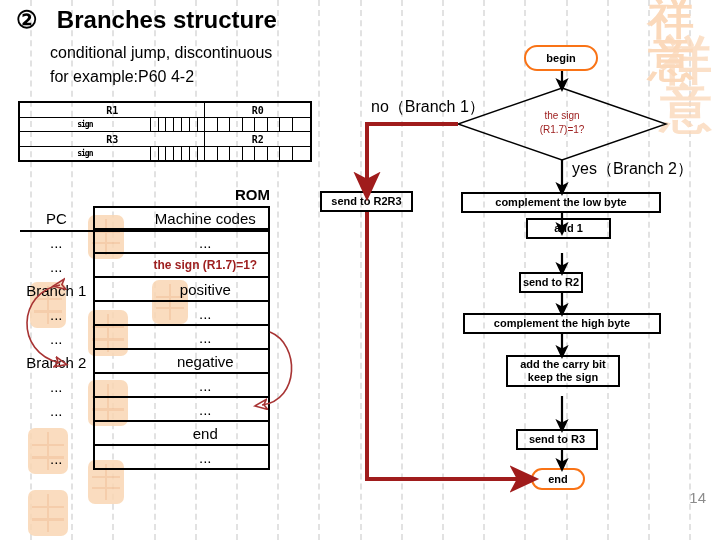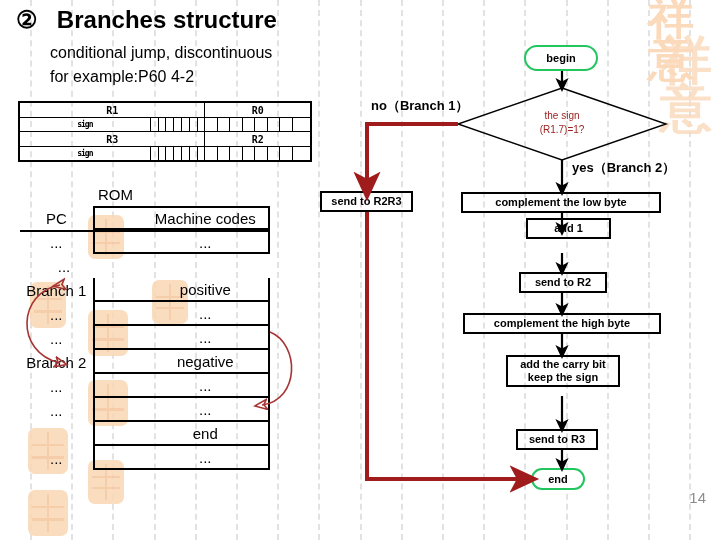--- a/index.html
+++ b/index.html
@@ -35,40 +35,40 @@
   
   #regs{position:absolute;left:18px;top:101px;width:294px;border:2px solid #000;
         border-collapse:collapse;}
   #regs td{border:1px solid #000;height:13px;padding:0;font-size:9px;
            font-family:"DejaVu Sans Mono",monospace;text-align:center;font-weight:bold;color:#000;}
   #regs td.lbl{height:14px;font-size:10px;}
   #regs td.sign{font-size:8px;letter-spacing:-1px;}
 
   
   #rom-wrap{position:absolute;left:20px;top:186px;width:250px;}
-  #rom-title{text-align:left;font-size:15px;font-weight:normal;color:#000;margin-bottom:3px;padding-left:78px;}
+  #rom-title{text-align:right;font-size:15px;font-weight:bold;color:#000;margin-bottom:3px;padding-left:78px;}
   #rom-grid{position:relative;}
   .rom-row{display:flex;height:24px;}
   .rom-pc{width:88px;display:flex;align-items:center;justify-content:center;
           font-size:15px;color:#000;white-space:nowrap;}
   .rom-mc{width:152px;display:flex;align-items:center;justify-content:center;
           font-size:15px;color:#000;white-space:nowrap;
           border-left:2px solid #000;border-right:2px solid #000;border-bottom:2px solid #000;padding-left:48px;}
   .rom-row:first-child .rom-mc{border-top:2px solid #000;}
   .rom-mc.red{color:#9e2020;font-weight:bold;font-size:12px;}
   #pc-underline{position:absolute;left:0;top:24px;width:88px;height:0;border-top:2px solid #000;}
 
   
   .fbox{position:absolute;border:2px solid #000;background:transparent;
         display:flex;align-items:center;justify-content:center;text-align:center;
         font-size:11px;font-weight:bold;color:#000;line-height:13px;box-sizing:border-box;}
-  .foval{position:absolute;border:2px solid #22c55e;border-radius:999px;background:#fff;
+  .foval{position:absolute;border:2px solid #f97316;border-radius:999px;background:#fff;
          display:flex;align-items:center;justify-content:center;
          font-size:11px;font-weight:bold;color:#000;box-sizing:border-box;}
-  .flabel{position:absolute;font-size:13px;font-weight:bold;color:#000;white-space:nowrap;}
+  .flabel{position:absolute;font-size:16px;font-weight:normal;color:#000;white-space:nowrap;}
   .diamond-text{position:absolute;text-align:center;font-size:10px;font-weight:normal;
                 color:#9e2020;line-height:14px;}
 
   
   #pageno{position:absolute;right:14px;top:489px;font-size:15px;color:#8c8c8c;}
 
   svg.overlay{position:absolute;left:0;top:0;width:720px;height:540px;pointer-events:none;}
 </style>
 </head>
 <body>
@@ -175,20 +175,21 @@
         <div class="rom-pc">PC</div>
         <div class="rom-mc">Machine codes</div>
       </div>
       <div id="rom-rows">
           <div class="rom-row">
             <div class="rom-pc">...</div>
             <div class="rom-mc">...</div>
           </div>
           <div class="rom-row">
             <div class="rom-pc">...</div>
+            <div class="rom-mc red">the sign (R1.7)=1?</div>
           </div>
           <div class="rom-row">
             <div class="rom-pc">Branch 1</div>
             <div class="rom-mc">positive</div>
           </div>
           <div class="rom-row">
             <div class="rom-pc">...</div>
             <div class="rom-mc">...</div>
           </div>
           <div class="rom-row">
@@ -229,21 +230,21 @@
 
   <div class="flabel" style="left:371px;top:97px;">no（Branch 1）</div>
   <div class="flabel" style="left:572px;top:159px;">yes（Branch 2）</div>
 
   <div class="fbox" style="left:320px;top:191px;width:93px;height:21px;">send to R2R3</div>
 
   <div class="fbox" style="left:461px;top:192px;width:200px;height:21px;">complement the low byte</div>
 
   <div class="fbox" style="left:526px;top:218px;width:85px;height:21px;">add 1</div>
 
-  <div class="fbox" style="left:519px;top:272px;width:88px;height:21px;">send to R2</div>
+  <div class="fbox" style="left:519px;top:272px;width:64px;height:21px;">send to R2</div>
 
   <div class="fbox" style="left:506px;top:355px;width:114px;height:32px;flex-direction:column;">
     <div>add the carry bit</div>
     <div>keep the sign</div>
   </div>
 
   <div class="fbox" style="left:463px;top:313px;width:198px;height:21px;">complement the high byte</div>
 
   <div class="fbox" style="left:516px;top:429px;width:82px;height:21px;">send to R3</div>
 

